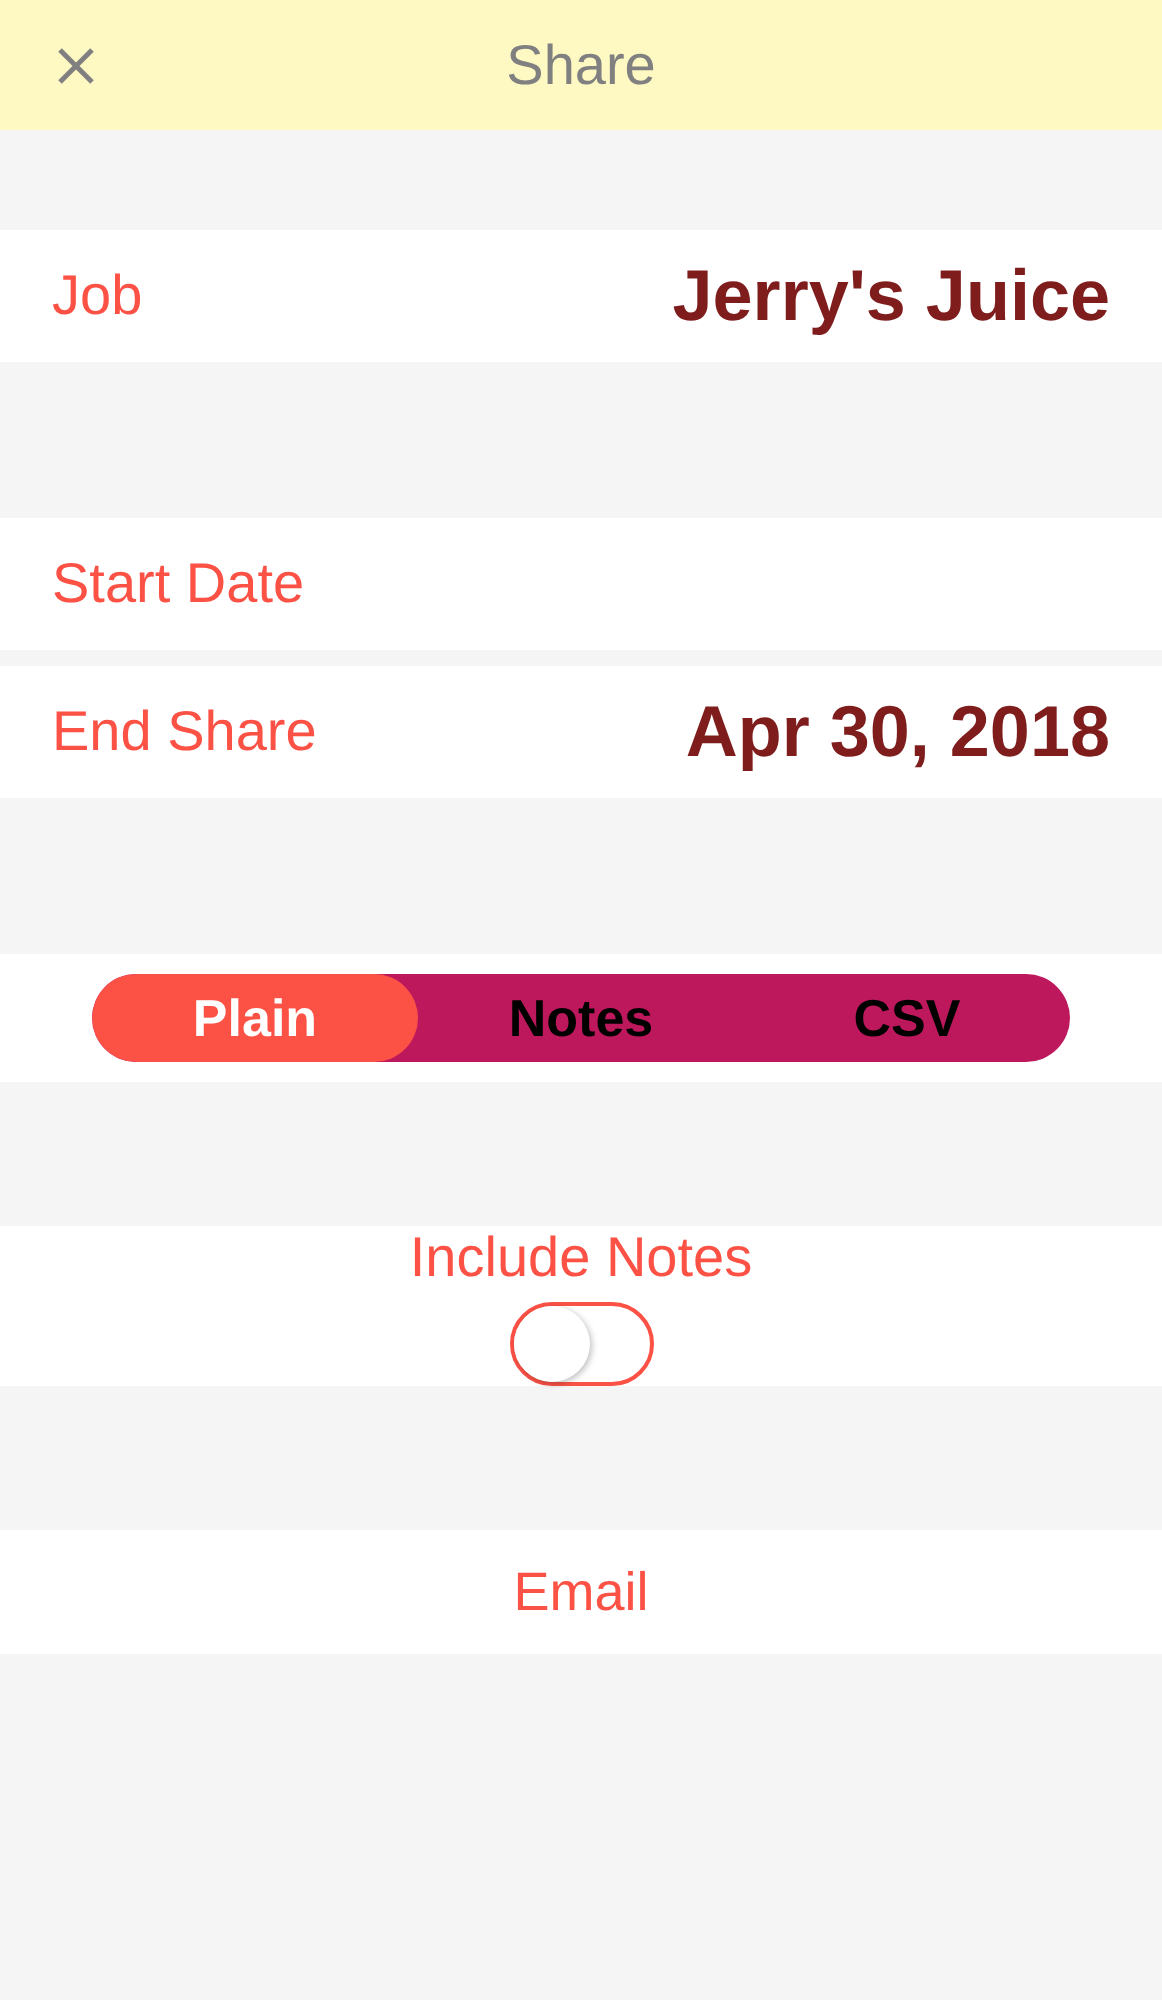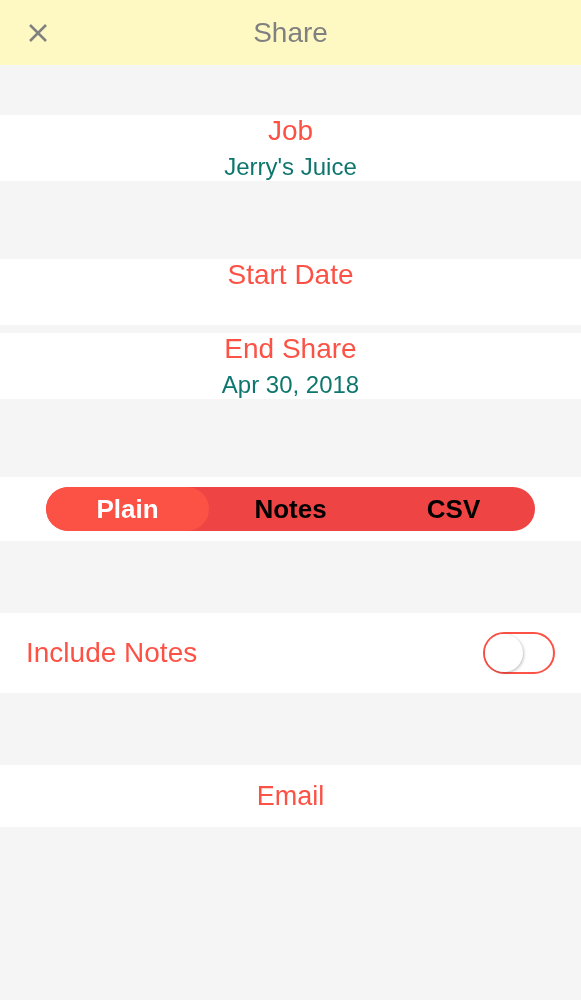--- a/index.html
+++ b/index.html
@@ -54,44 +54,43 @@
     .spacer-md { height: 72px; }
     .spacer-lg { height: 78px; }
     .row {
       width: 100%;
       background: #ffffff;
       display: flex;
       align-items: center;
       justify-content: space-between;
       padding: 0 26px;
       height: 66px;
-      flex-direction: column;
     }
     .row-label {
       font-size: 28px;
       font-weight: 400;
       color: #fc5246;
     }
     .row-value {
-      font-size: 24px;
-      font-weight: 400;
-      color: #0f766e;
+      font-size: 36px;
+      font-weight: 700;
+      color: #7f1d1d;
     }
     .seg-wrapper {
       width: 100%;
       background: #ffffff;
       padding: 10px 46px;
       display: flex;
       align-items: center;
       justify-content: center;
     }
     .seg-control {
       width: 100%;
       height: 44px;
-      background: #ef4444;
+      background: #be185d;
       border-radius: 22px;
       display: flex;
       align-items: center;
       overflow: hidden;
     }
     .seg-item {
       flex: 1;
       height: 100%;
       display: flex;
       align-items: center;
@@ -107,20 +106,21 @@
       color: #ffffff;
     }
     .toggle-row {
       width: 100%;
       background: #ffffff;
       display: flex;
       align-items: center;
       justify-content: space-between;
       padding: 0 26px;
       height: 80px;
+      flex-direction: column;
     }
     .toggle {
       width: 72px;
       height: 42px;
       border: 2px solid #fc5246;
       border-radius: 21px;
       background: #ffffff;
       position: relative;
       cursor: pointer;
     }

